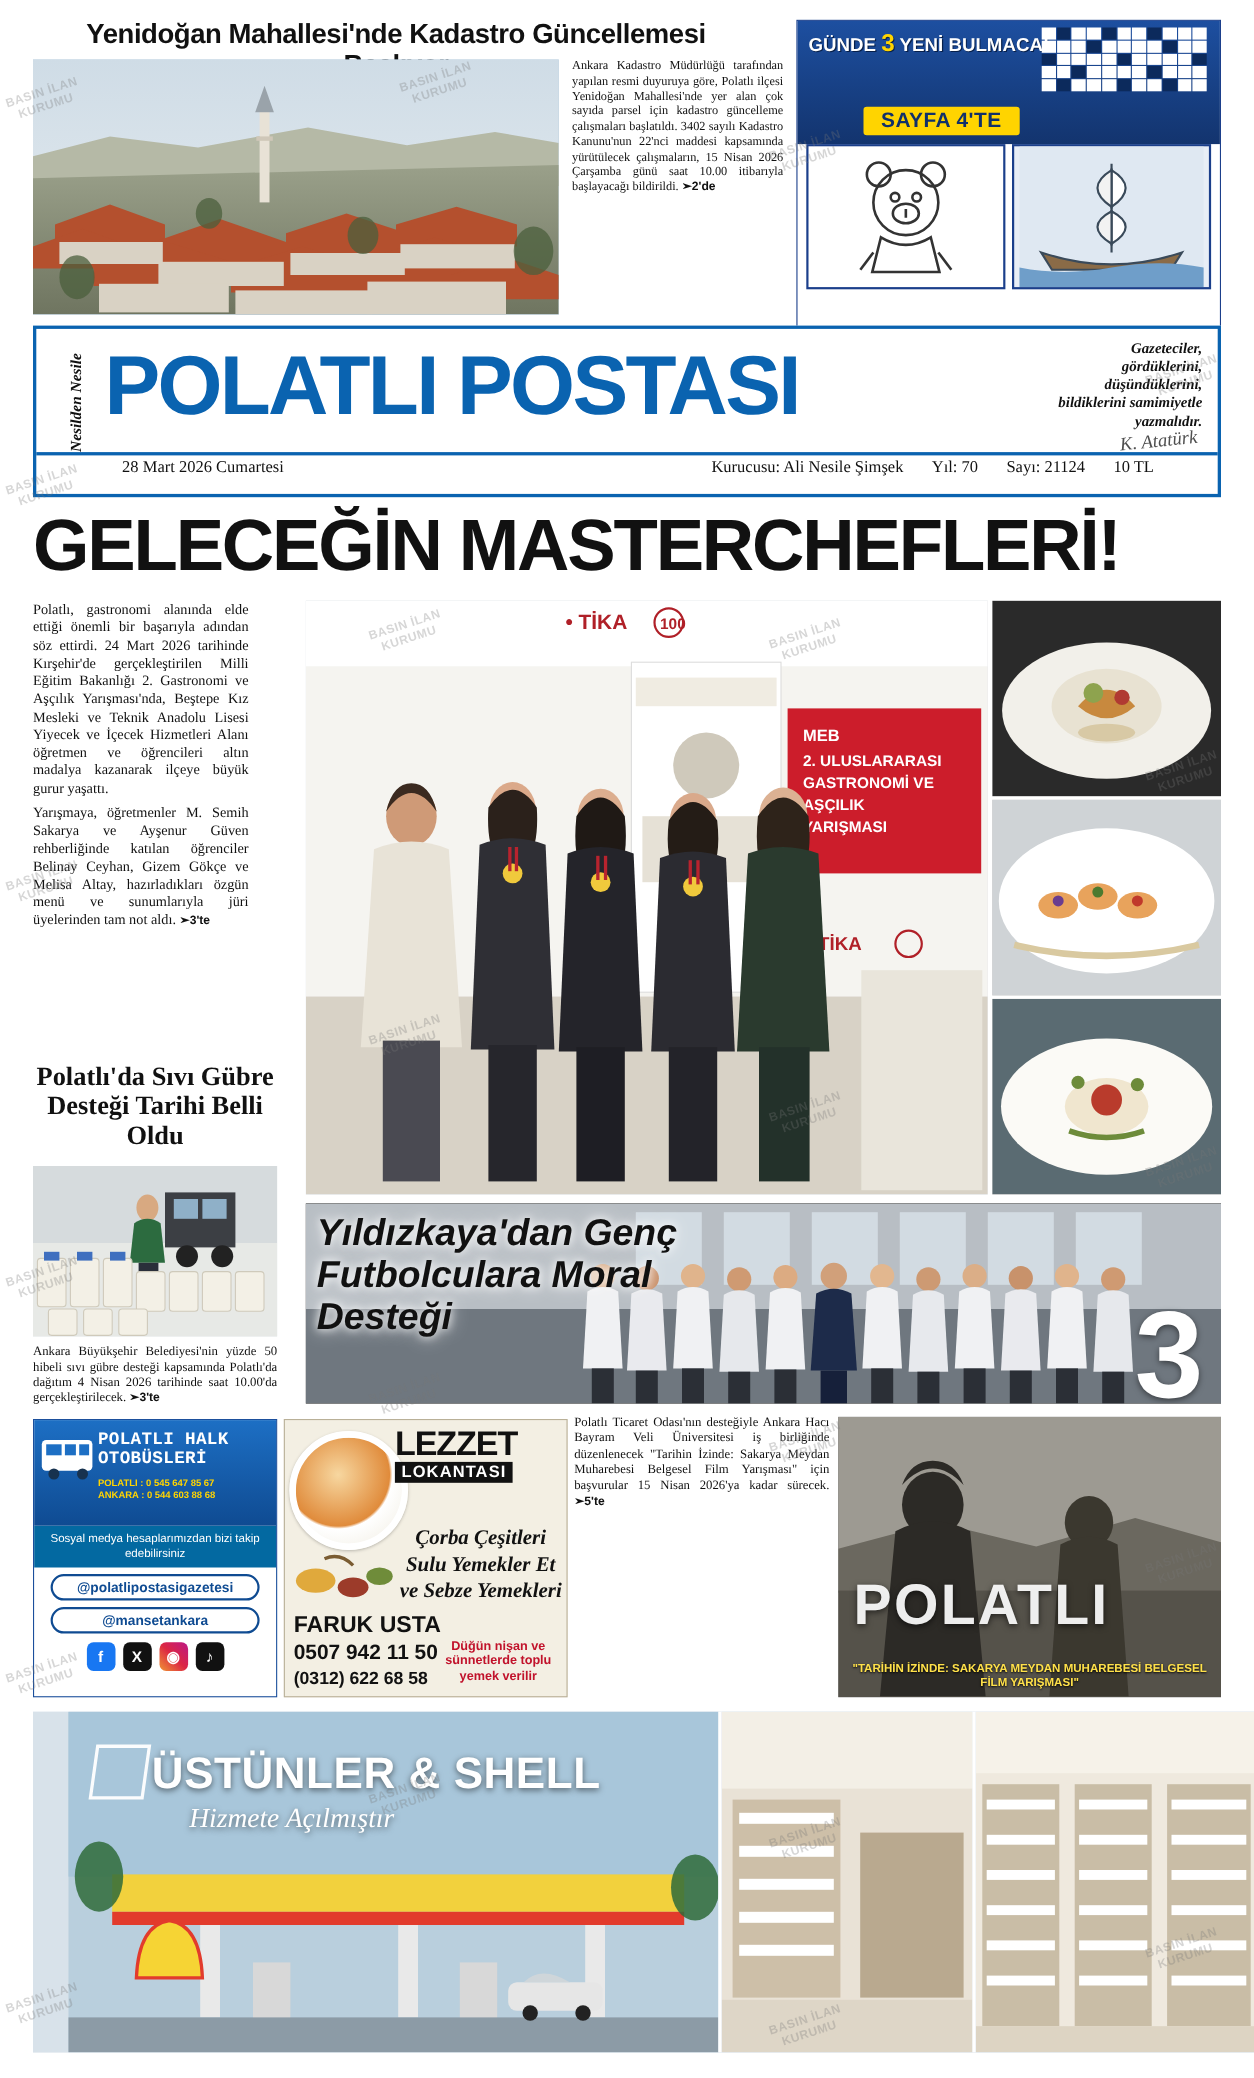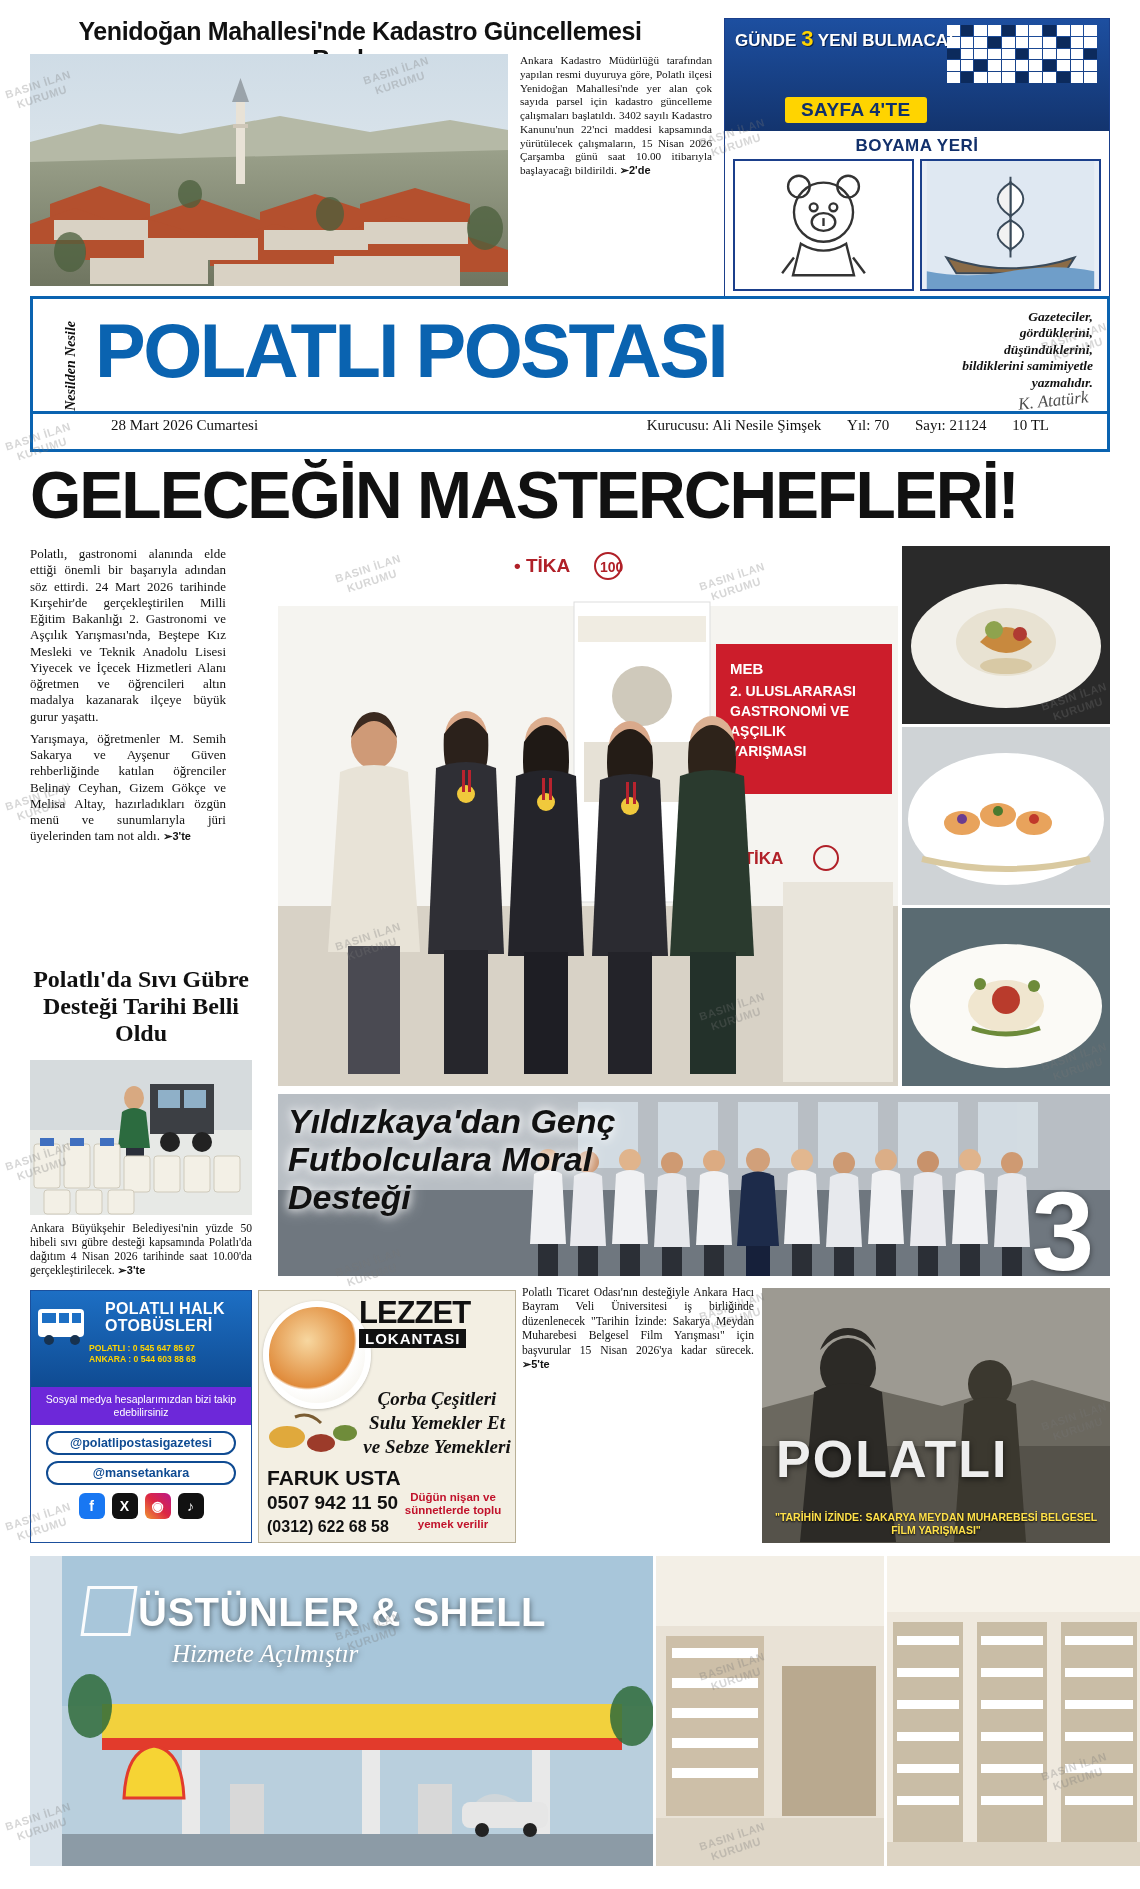--- a/index.html
+++ b/index.html
@@ -315,33 +315,33 @@
     overflow: hidden;
   }
   .ad-bus-top {
     height: 96px;
     background: linear-gradient(#1d6fc4, #0f4b92);
     position: relative;
     color: #fff;
     overflow: hidden;
   }
   .ad-bus-top .t1 {
-    position: absolute; left: 74px; top: 10px;
-    font-family: Liberation Sans, sans-serif;
+    position: absolute; left: 58px; top: 10px;
+    font-family: Liberation Mono, monospace;
     font-weight: bold; font-size: 16px; line-height: 1.05;
     letter-spacing: .3px;
   }
   .ad-bus-top .t2 {
     position: absolute; left: 58px; top: 52px;
     font-family: "Liberation Sans", sans-serif;
     font-weight: bold; font-size: 8.6px; line-height: 1.3;
     color: #ffd400;
   }
   .ad-bus-mid {
-    background: #6d28d9;
+    background: #0369a1;
     color: #fff;
     font-family: "Liberation Sans", sans-serif;
     font-size: 10.5px;
     text-align: center;
     padding: 6px 4px;
     line-height: 1.25;
   }
   .handle {
     margin: 6px auto 0;
     width: 186px;
@@ -641,21 +641,20 @@
             <i></i>
             <i class="b"></i>
             <i></i>
             <i></i>
             <i class="b"></i>
             <i></i>
             <i></i>
         </div>
         <div class="puz-page">SAYFA 4'TE</div>
       </div>
-      <div class="puzad-label">BOYAMA YERİ</div>
       <div class="puzad-bot">
         <div class="puz-draw">
           <svg width="100%" height="100%" viewBox="0 0 170 130" preserveAspectRatio="xMidYMid meet">
             <g fill="none" stroke="#333" stroke-width="2.4">
               <circle cx="85" cy="52" r="30"></circle>
               <circle cx="60" cy="26" r="11"></circle>
               <circle cx="110" cy="26" r="11"></circle>
               <circle cx="75" cy="47" r="4"></circle>
               <circle cx="95" cy="47" r="4"></circle>
               <ellipse cx="85" cy="62" rx="12" ry="9"></ellipse>

